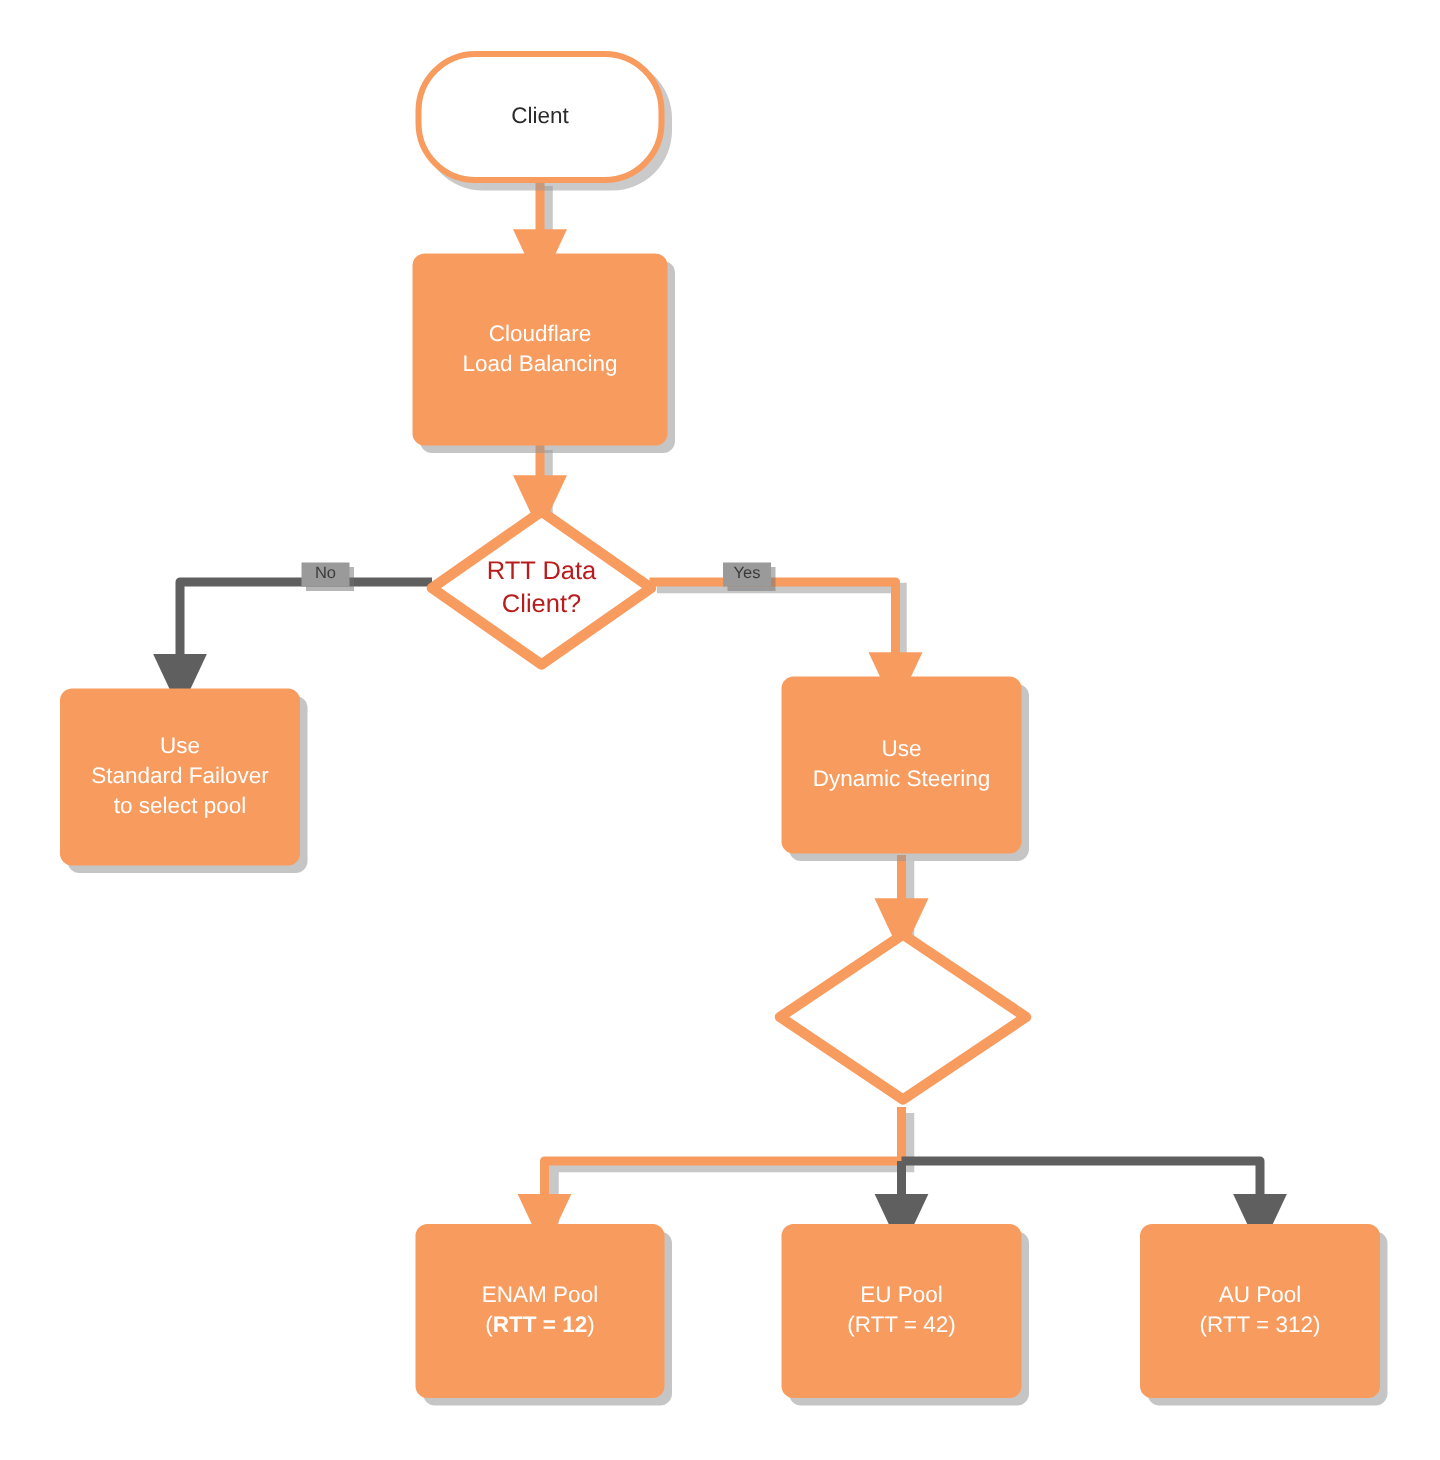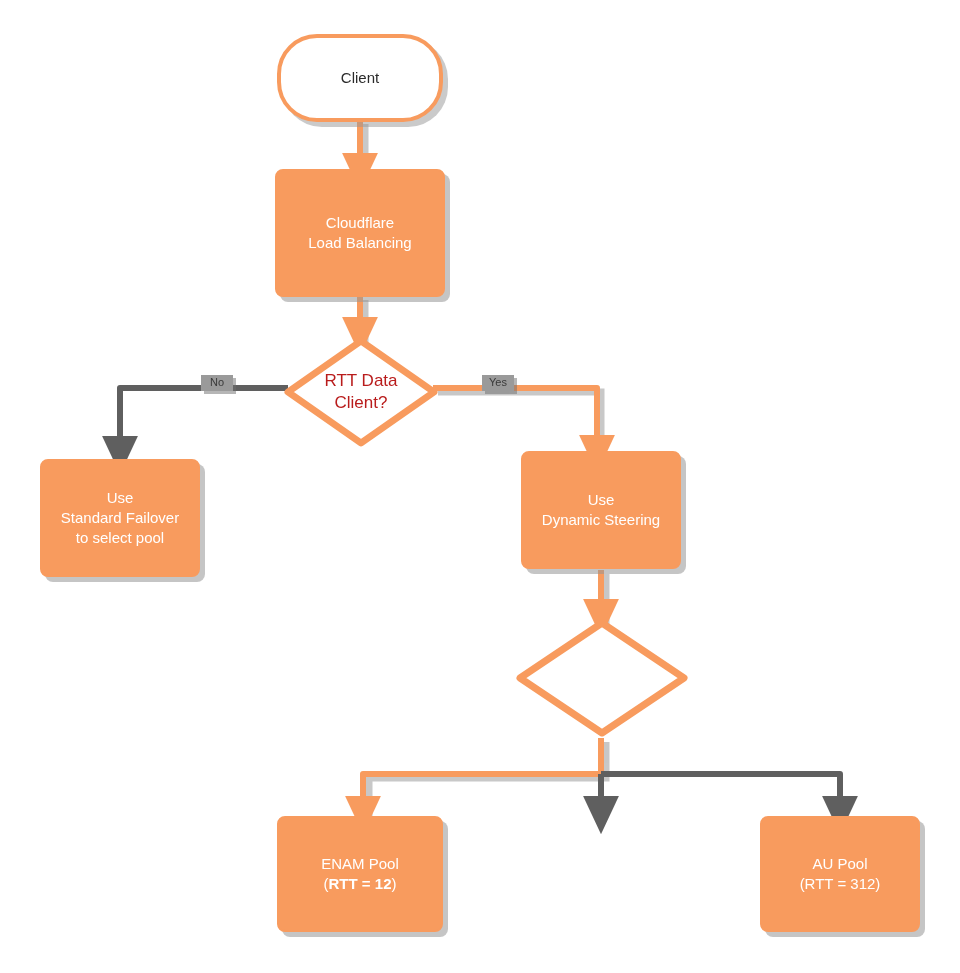--- a/index.html
+++ b/index.html
@@ -177,20 +177,26 @@
 
   <div class="node node-process" style="left:277px; top:816px; width:166px; height:116px;">
     <div class="label">
       <div>ENAM Pool</div>
       <div>
         <span>(</span><span class="strong">RTT = 12</span><span>)</span>
       </div>
     </div>
   </div>
 
+  <div class="node node-process" style="left:521px; top:816px; width:160px; height:116px;">
+    <div class="label">
+      <div>EU Pool</div>
+      <div>(RTT = 42)</div>
+    </div>
+  </div>
 
   <div class="node node-process" style="left:760px; top:816px; width:160px; height:116px;">
     <div class="label">
       <div>AU Pool</div>
       <div>(RTT = 312)</div>
     </div>
   </div>
 
 </div>
 

